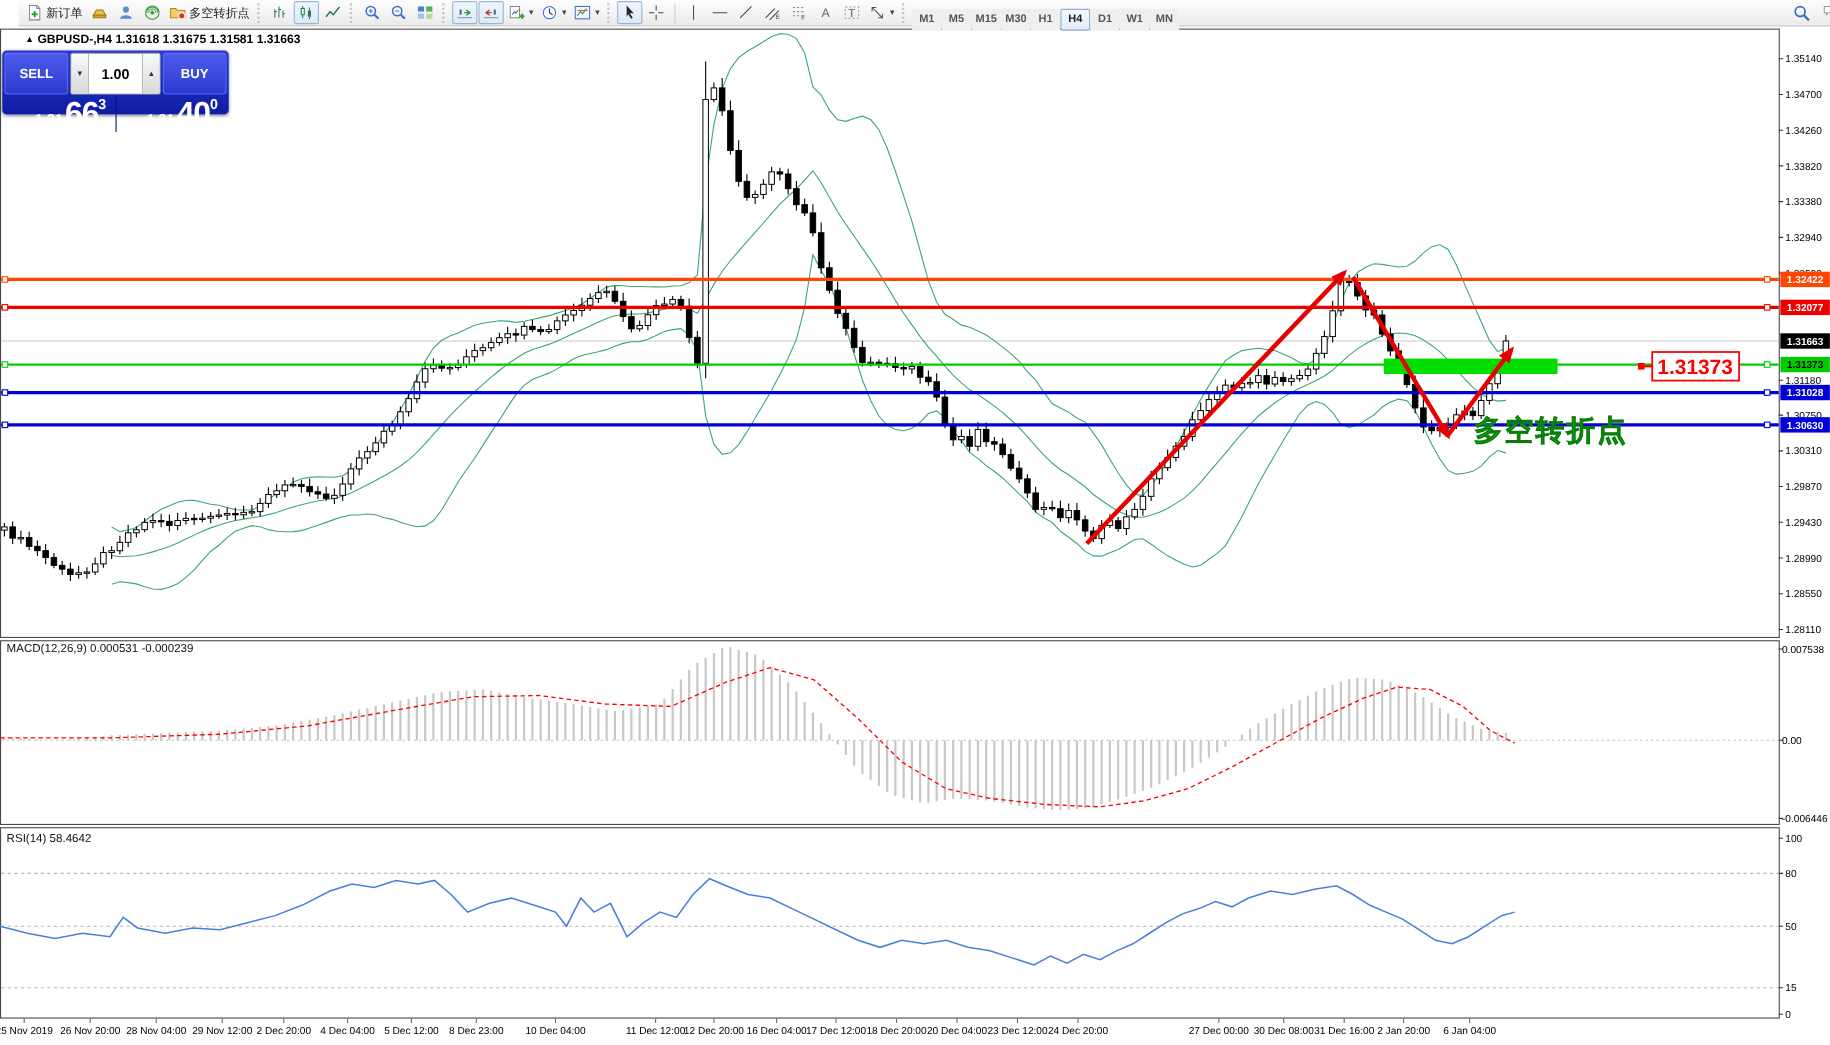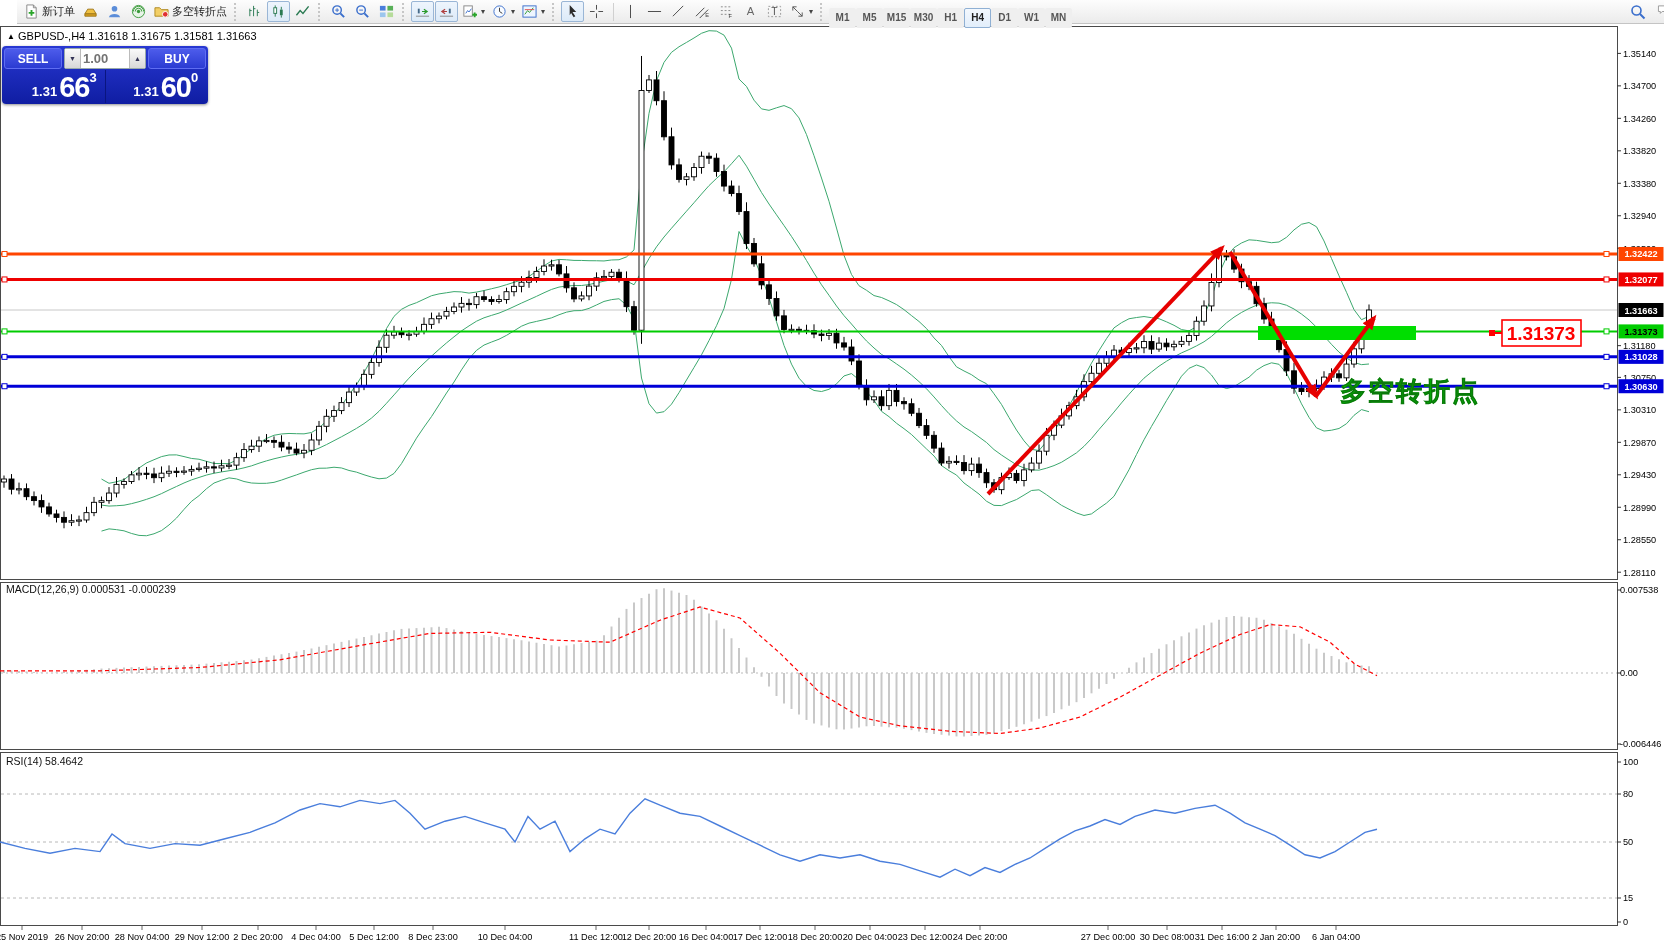--- a/index.html
+++ b/index.html
@@ -23,35 +23,35 @@
   #chart{position:absolute;left:0;top:0;z-index:1;}
   .pane{fill:#ffffff;stroke:#4a4a4a;stroke-width:1;}
   svg text{font-family:"Liberation Sans",sans-serif;}
   .axis-label{font-size:9.2px;fill:#000;}
   .badge-text{font-size:9.2px;font-weight:bold;}
   .time-label{font-size:9.2px;fill:#000;}
   .ind-label{font-size:10.5px;fill:#111;}
   .cn-annot{font-size:26px;font-weight:bold;fill:#00CC00;stroke:#0a7a0a;stroke-width:0.6;letter-spacing:2px;}
   .callout-text{font-size:19px;font-weight:bold;fill:#ff0000;}
   
-  #symbol-label{position:absolute;left:7px;top:30px;z-index:3;font-size:11px;font-weight:normal;color:#000;text-align:center;}
+  #symbol-label{position:absolute;left:23px;top:30px;z-index:3;font-size:11px;font-weight:bold;color:#000;text-align:center;}
   #symbol-label .tri{font-size:8px;vertical-align:1px;}
   
   #quote-panel{position:absolute;left:2px;top:46px;width:206px;height:58px;z-index:3;box-sizing:border-box;
     border-radius:4px;background:linear-gradient(#2838d2,#0f1da2);box-shadow:0 1px 3px rgba(0,0,0,.45);
     color:#fff;padding:2px;}
-  #qp-row1{display:flex;height:21px;gap:2px;}
+  #qp-row1{display:flex;height:38px;gap:2px;}
   .trade-btn{flex:0 0 56px;display:flex;align-items:center;justify-content:center;
     background:linear-gradient(#4d5ceb,#2b3bd2);border:1px solid #5f6df2;border-radius:3px;
     font-size:12px;font-weight:bold;color:#fff;}
   .stepper{flex:1;display:flex;background:#fff;border-radius:2px;overflow:hidden;border:1px solid #9aa;}
   .step-btn{width:15px;display:flex;align-items:center;justify-content:center;font-size:7px;color:#335;
     background:linear-gradient(#fafafa,#d8d8d8);}
   .step-dn{border-right:1px solid #bbb;} .step-up{border-left:1px solid #bbb;}
-  .vol{flex:1;border:0;outline:0;font-size:13px;font-weight:bold;color:#737373;background:#fff;
+  .vol{flex:1;border:0;outline:0;text-align:center;font-size:13px;font-weight:bold;color:#000000;background:#fff;
     font-family:"Liberation Sans",sans-serif;width:100%;min-width:0;}
   #qp-row2{display:flex;height:33px;margin-top:1px;}
   .qp-half{flex:1;display:flex;align-items:flex-end;justify-content:center;padding-bottom:1px;}
   .qp-half.sell{border-right:1px solid #0a1580;}
   .px-small{font-size:13px;font-weight:bold;margin-right:2px;line-height:20px;margin-left:20px;}
   .px-big{font-size:29px;font-weight:bold;line-height:29px;letter-spacing:-1px;margin-top:41px;}
   .px-sup{font-size:13px;font-weight:bold;align-self:flex-start;margin-top:0px;}
 </style>
 </head>
 <body>
@@ -982,19 +982,19 @@
       <div class="trade-btn">BUY</div>
     </div>
     <div id="qp-row2">
       <div class="qp-half sell">
         <span class="px-small">1.31</span>
         <span class="px-big">66</span>
         <span class="px-sup">3</span>
       </div>
       <div class="qp-half">
         <span class="px-small">1.31</span>
-        <span class="px-big">60</span>
+        <span class="px-big">40</span>
         <span class="px-sup">0</span>
       </div>
     </div>
   </div>
 
 </div>
 
 </body></html>

